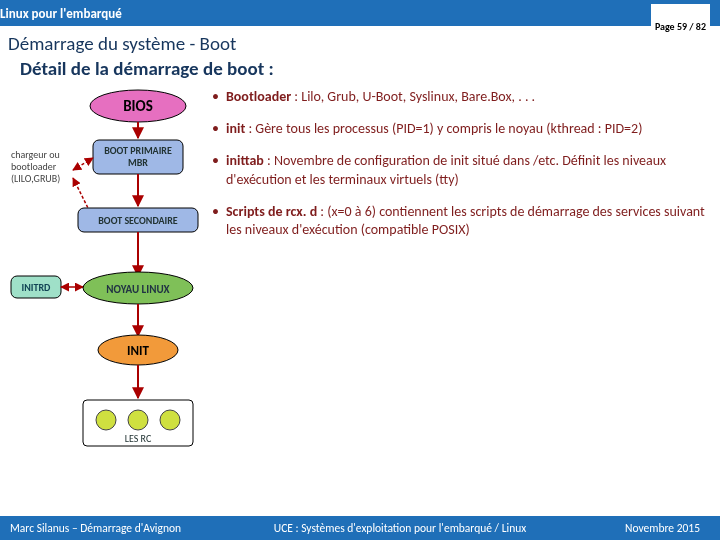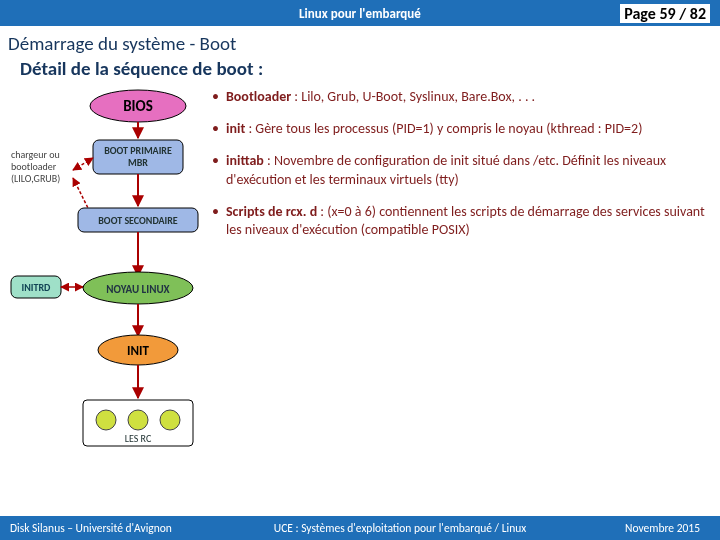--- a/index.html
+++ b/index.html
@@ -1,19 +1,19 @@
 <!DOCTYPE html>
 <html><head>
 <meta charset="utf-8">
 <style>
   * { margin: 0; padding: 0; box-sizing: border-box; }
   body { width: 720px; height: 540px; font-family: Calibri, Arial, sans-serif; background: #fff; position: relative; overflow: hidden; }
-  .header { background: #1f6fb8; height: 26px; display: flex; align-items: center; justify-content: center; position: relative; }
+  .header { background: #1f6fb8; height: 26px; display: flex; align-items: center; justify-content: flex-start; position: relative; }
   .header-title { color: #fff; font-size: 13px; font-weight: bold; }
-  .page-indicator { position: absolute; right: 10px; color: #000; font-size: 16px; font-weight: bold; background: #fff; padding: 0 4px; top: 4px; }
+  .page-indicator { position: absolute; right: 10px; color: #000; font-size: 10px; font-weight: bold; background: #fff; padding: 16px 4px; top: 4px; }
   .content { padding: 6px 8px 0 8px; }
   .slide-title { font-size: 19px; color: #17365d; font-weight: 500; margin-bottom: 2px; }
   .slide-subtitle { font-size: 19px; color: #17365d; font-weight: bold; margin-left: 12px; margin-bottom: 8px; }
   .main { display: flex; gap: 0; }
   .diagram { width: 200px; flex-shrink: 0; }
   .diagram svg { display: block; }
   .bullets { flex: 1; font-size: 14px; color: #7f1d1d; padding-right: 6px; }
   .bullets li { list-style: none; position: relative; padding-left: 18px; margin-bottom: 14px; line-height: 1.3; }
   .bullets li::before { content: "•"; position: absolute; left: 4px; top: 0; }
   .bullets b { font-weight: bold; }
@@ -26,21 +26,21 @@
 </head>
 <body>
 
 <div class="header">
   <span class="header-title">Linux pour l'embarqué</span>
   <span class="page-indicator">Page 59 / 82</span>
 </div>
 
 <div class="content">
   <div class="slide-title">Démarrage du système - Boot</div>
-  <div class="slide-subtitle">Détail  de la séquence de boot :</div>
+  <div class="slide-subtitle">Détail  de la démarrage de boot :</div>
 
   <div class="main">
     <div class="diagram">
       <svg viewBox="0 0 200 400" width="200" height="400">
         <defs>
           <marker id="arr" viewBox="0 0 10 10" refX="9" refY="5" markerWidth="6" markerHeight="6" orient="auto">
             <path d="M0,0 L10,5 L0,10 z" fill="#a00"></path>
           </marker>
           <marker id="arrR" viewBox="0 0 10 10" refX="1" refY="5" markerWidth="6" markerHeight="6" orient="auto">
             <path d="M10,0 L0,5 L10,10 z" fill="#a00"></path>
@@ -90,16 +90,16 @@
     <ul class="bullets">
       <li><b>Bootloader</b><span> : Lilo, Grub, U-Boot, Syslinux, Bare.Box, . . .</span></li>
       <li><b>init</b><span> : Gère tous les processus (PID=1) y compris le noyau (kthread : PID=2)</span></li>
       <li><b>inittab</b><span> : Novembre de configuration de init situé dans /etc. Définit les niveaux d'exécution et les terminaux virtuels (tty)</span></li>
       <li><b>Scripts de rcx. d</b><span> : (x=0 à 6) contiennent les scripts de démarrage des services suivant les niveaux d'exécution (compatible POSIX)</span></li>
     </ul>
   </div>
 </div>
 
 <div class="footer">
-  <span class="footer-left">Disk Silanus – Université d'Avignon</span>
+  <span class="footer-left">Marc Silanus – Démarrage d'Avignon</span>
   <span class="footer-mid">UCE : Systèmes d'exploitation pour l'embarqué / Linux</span>
   <span class="footer-right">Novembre 2015</span>
 </div>
 
 </body></html>

